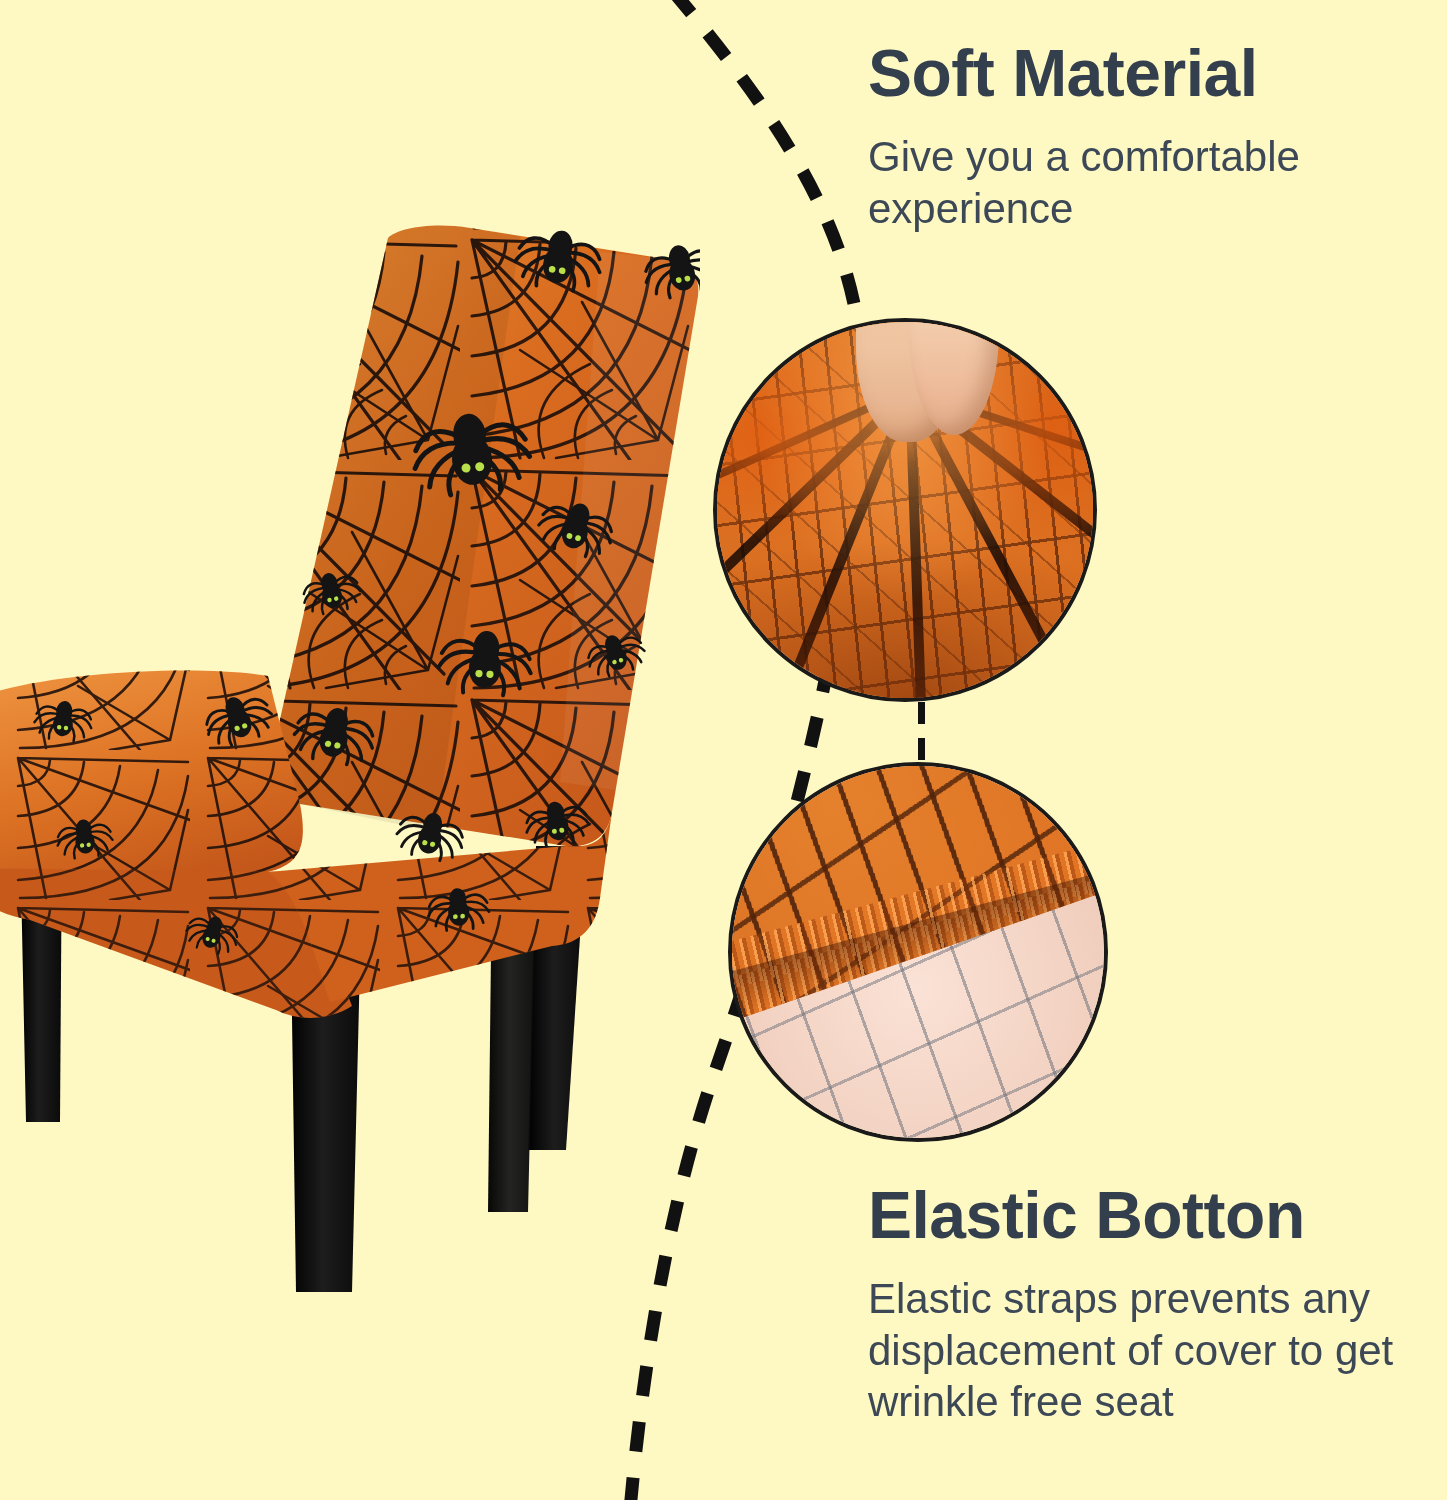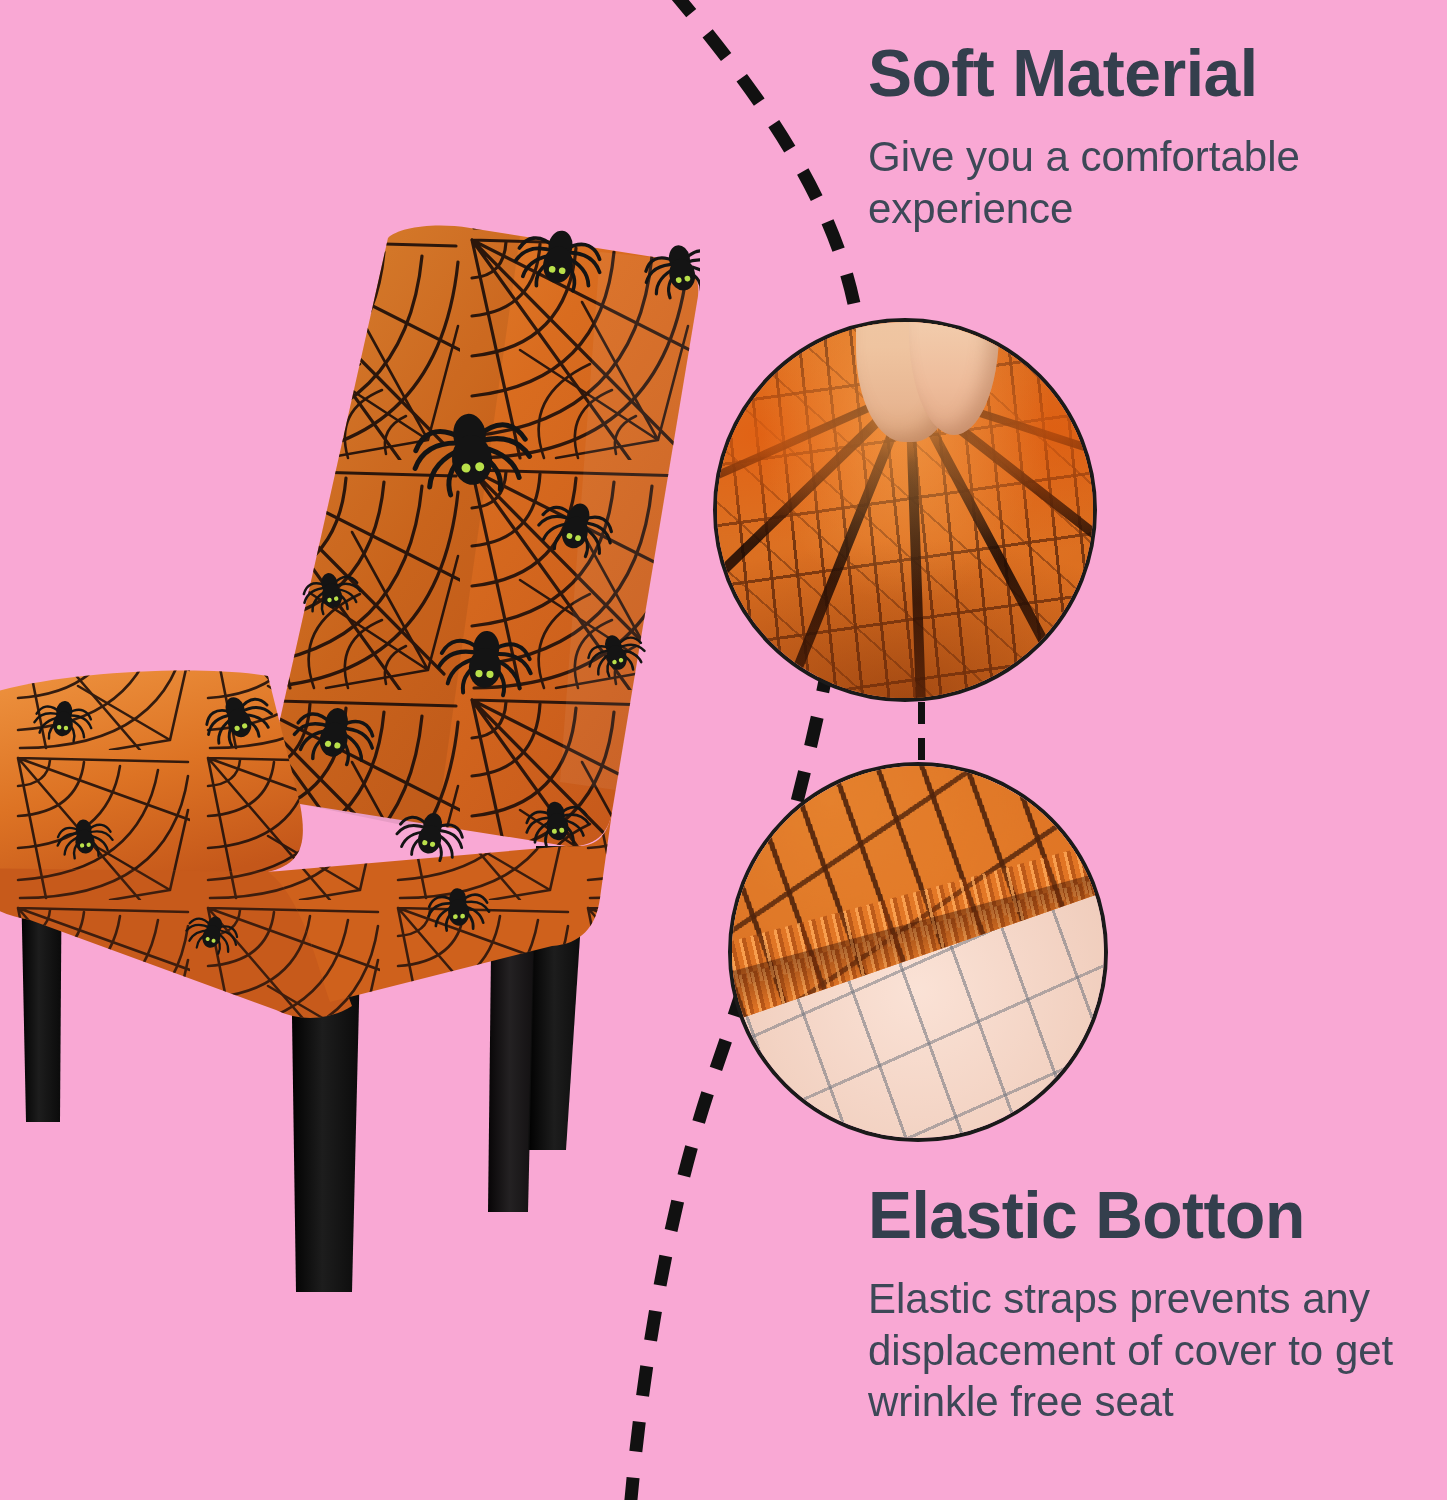--- a/index.html
+++ b/index.html
@@ -7,21 +7,21 @@
     padding: 0;
     background: #ffffff;
   }
   body {
     font-family: "Liberation Sans", sans-serif;
   }
   #page {
     position: relative;
     width: 1447px;
     height: 1500px;
-    background: #f9a8d4;
+    background: #fef9c3;
     overflow: hidden;
   }
 
   
   .feature-block {
     position: absolute;
     width: 590px;
   }
   #soft-material-block { left: 868px; top: 38px; }
   #elastic-bottom-block { left: 868px; top: 1180px; }

